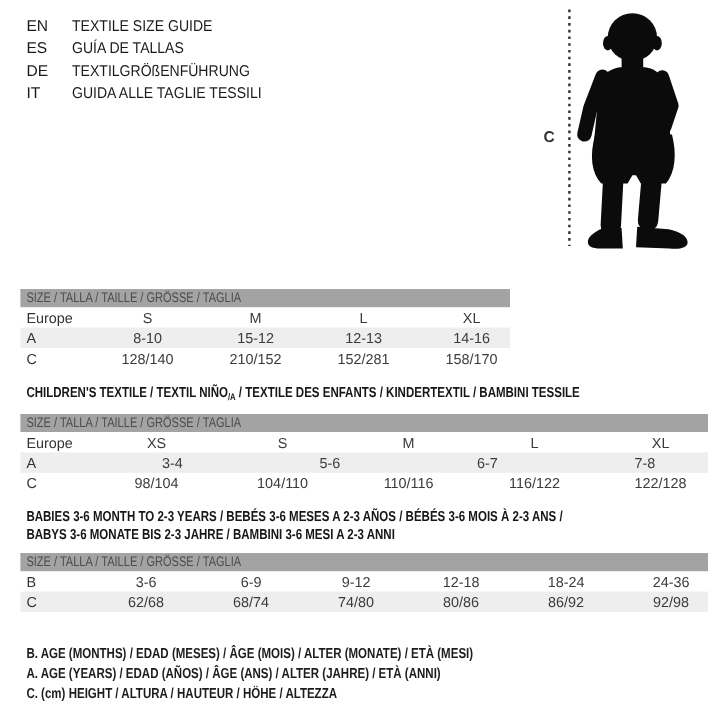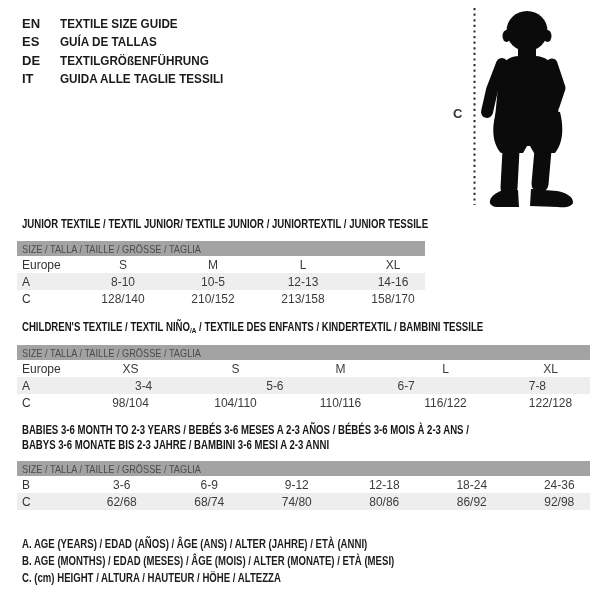--- a/index.html
+++ b/index.html
@@ -6,21 +6,21 @@
   .canvas {
     position:relative; width:600px; height:600px; background:#ffffff;
     font-family:"Liberation Sans", sans-serif; color:#1a1a1a; overflow:hidden;
   }
   
   .cond  { display:inline-block; transform:scaleX(0.80); transform-origin:0 50%; white-space:nowrap; }
   .cond9 { display:inline-block; transform:scaleX(0.90); transform-origin:0 50%; white-space:nowrap; }
 
   
   .lang-block { position:absolute; left:22px; top:12px; }
-  .lang-row   { height:18.6px; display:flex; align-items:flex-end; font-size:13px; font-weight:bold; }
+  .lang-row   { height:18.6px; display:flex; align-items:center; font-size:13px; font-weight:normal; }
   .lang-code  { width:38px; flex:none; }
   .lang-label { flex:none; }
 
   
   .fig-svg { position:absolute; left:470px; top:0px; }
   .c-label { position:absolute; left:453px; top:106px; font-size:13px; font-weight:bold; color:#333; }
 
   
   .tbl-title { position:absolute; left:22px; font-size:12px; font-weight:bold; color:#161616; line-height:15px; }
   .sub { font-size:8px; vertical-align:-2px; }
@@ -77,46 +77,43 @@
       <path d="M26,112 C21,130 23,144 31,153 L53,153 L57,146 L60,146 L64,153 L85,153 C93,143 94,128 90,112 Z"></path>
       <path d="M41,150 L39,188" fill="none" stroke="#0b0b0b" stroke-width="17" stroke-linecap="round"></path>
       <path d="M73,150 L70,184" fill="none" stroke="#0b0b0b" stroke-width="17" stroke-linecap="round"></path>
       <path d="M21,198 C18,203 21,207 28,207 L49,207 L48,190 L33,190 C28,192 24,194 21,198 Z"></path>
       <path d="M61,189 L87,191 C97,193 103,197 103,202 C103,206 97,208 88,207 L60,206 Z"></path>
     </g>
     <line x1="4.5" y1="8" x2="4.5" y2="205" stroke="#2f2f2f" stroke-width="2" stroke-dasharray="2.2 3.4"></line>
   </svg>
   <div class="c-label">C</div>
 
-  <div class="tbl-title" style="top:217px;">
-    <span class="cond">JUNIOR TEXTILE / TEXTIL JUNIOR/ TEXTILE JUNIOR / JUNIORTEXTIL / JUNIOR TESSILE</span>
-  </div>
   <div class="tbl" style="top:241px; width:408px;">
     <div class="size-bar">
       <span class="cond">SIZE / TALLA / TAILLE / GRÖSSE / TAGLIA</span>
     </div>
     <div class="trow">
       <span class="lab">Europe</span>
       <span class="cel">S</span>
       <span class="cel">M</span>
       <span class="cel">L</span>
       <span class="cel">XL</span>
     </div>
     <div class="trow stripe">
       <span class="lab">A</span>
       <span class="cel">8-10</span>
-      <span class="cel">10-5</span>
+      <span class="cel">15-12</span>
       <span class="cel">12-13</span>
       <span class="cel">14-16</span>
     </div>
     <div class="trow">
       <span class="lab">C</span>
       <span class="cel">128/140</span>
       <span class="cel">210/152</span>
-      <span class="cel">213/158</span>
+      <span class="cel">152/281</span>
       <span class="cel">158/170</span>
     </div>
   </div>
 
   <div class="tbl-title" style="top:320px;">
     <span class="cond"><span>CHILDREN'S TEXTILE / TEXTIL NIÑO</span><span class="sub">/A</span><span> / TEXTILE DES ENFANTS / KINDERTEXTIL / BAMBINI TESSILE</span></span>
   </div>
   <div class="tbl" style="top:345px; width:573px;">
     <div class="size-bar">
       <span class="cond">SIZE / TALLA / TAILLE / GRÖSSE / TAGLIA</span>
@@ -169,23 +166,23 @@
       <span class="cel">68/74</span>
       <span class="cel">74/80</span>
       <span class="cel">80/86</span>
       <span class="cel">86/92</span>
       <span class="cel">92/98</span>
     </div>
   </div>
 
   <div class="legend">
     <div class="legend-line">
-        <span class="cond">A. AGE (YEARS) / EDAD (AÑOS) / ÂGE (ANS) / ALTER (JAHRE) / ETÀ (ANNI)</span>
+        <span class="cond">B. AGE (MONTHS) / EDAD (MESES) / ÂGE (MOIS) / ALTER (MONATE) / ETÀ (MESI)</span>
       </div>
     <div class="legend-line">
-        <span class="cond">B. AGE (MONTHS) / EDAD (MESES) / ÂGE (MOIS) / ALTER (MONATE) / ETÀ (MESI)</span>
+        <span class="cond">A. AGE (YEARS) / EDAD (AÑOS) / ÂGE (ANS) / ALTER (JAHRE) / ETÀ (ANNI)</span>
       </div>
     <div class="legend-line">
         <span class="cond">C. (cm) HEIGHT / ALTURA / HAUTEUR / HÖHE / ALTEZZA</span>
       </div>
   </div>
 
 </div>
 
 </body></html>

